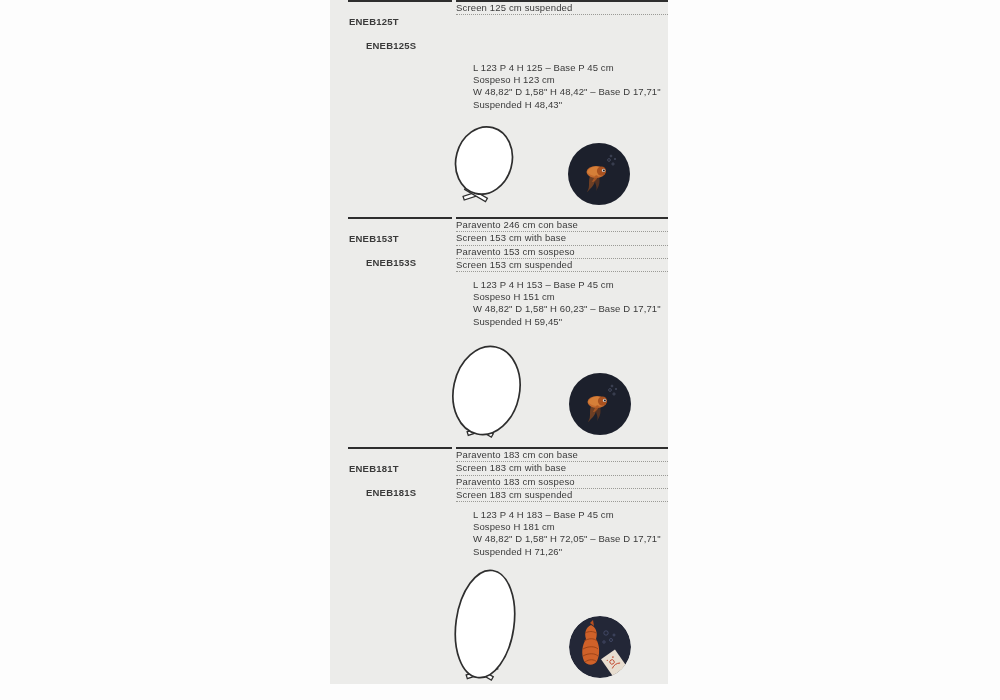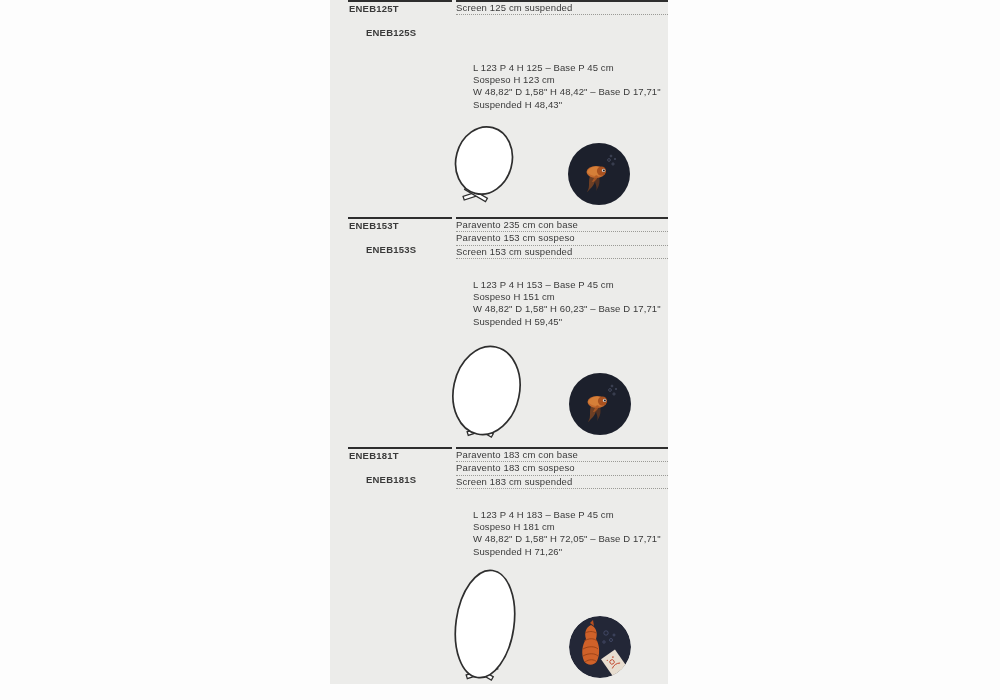--- a/index.html
+++ b/index.html
@@ -18,20 +18,21 @@
   .sec1{top:0;}
   .sec2{top:217px;}
   .sec3{top:447px;}
   .rule{position:absolute;top:0;height:0;border-top:2px solid #2e2e2e;}
   .rule-left{left:18px;width:104px;}
   .rule-right{left:126px;width:212px;}
   .code{
     position:absolute;left:19px;width:104px;height:12.3px;line-height:12.3px;
     font-size:9.5px;font-weight:bold;letter-spacing:0.2px;color:#3a3a3a;
     white-space:nowrap;
+    margin-top:13px;
   }
   .code-1{top:2.6px;}
   .code-2{top:27.2px;padding-left:17px;}
   .rows{position:absolute;left:126px;top:2px;width:212px;}
   .row{
     height:12.3px;line-height:12.3px;font-size:9.5px;letter-spacing:0.15px;
     color:#3a3a3a;border-bottom:1px dotted #9a9a96;white-space:nowrap;
     overflow:hidden;
   }
   .dims{position:absolute;left:126px;top:62px;width:212px;}
@@ -94,21 +95,22 @@
       </g>
     </g>
   </svg>
 
   <section class="section sec2">
     <div class="rule rule-left"></div>
     <div class="rule rule-right"></div>
     <div class="code code-1">ENEB153T</div>
     <div class="code code-2">ENEB153S</div>
     <div class="rows">
-      <div class="row">Paravento 235 cm con base</div>
+      <div class="row">Paravento 246 cm con base</div>
+      <div class="row">Screen 153 cm with base</div>
       <div class="row">Paravento 153 cm sospeso</div>
       <div class="row">Screen 153 cm suspended</div>
     </div>
     <div class="dims">
       <div class="dim">L 123 P 4 H 153 – Base P 45 cm</div>
       <div class="dim">Sospeso H 151 cm</div>
       <div class="dim">W 48,82" D 1,58" H 60,23" – Base D 17,71"</div>
       <div class="dim">Suspended H 59,45"</div>
     </div>
   </section>
@@ -140,20 +142,21 @@
     </g>
   </svg>
 
   <section class="section sec3">
     <div class="rule rule-left"></div>
     <div class="rule rule-right"></div>
     <div class="code code-1">ENEB181T</div>
     <div class="code code-2">ENEB181S</div>
     <div class="rows">
       <div class="row">Paravento 183 cm con base</div>
+      <div class="row">Screen 183 cm with base</div>
       <div class="row">Paravento 183 cm sospeso</div>
       <div class="row">Screen 183 cm suspended</div>
     </div>
     <div class="dims">
       <div class="dim">L 123 P 4 H 183 – Base P 45 cm</div>
       <div class="dim">Sospeso H 181 cm</div>
       <div class="dim">W 48,82" D 1,58" H 72,05" – Base D 17,71"</div>
       <div class="dim">Suspended H 71,26"</div>
     </div>
   </section>

